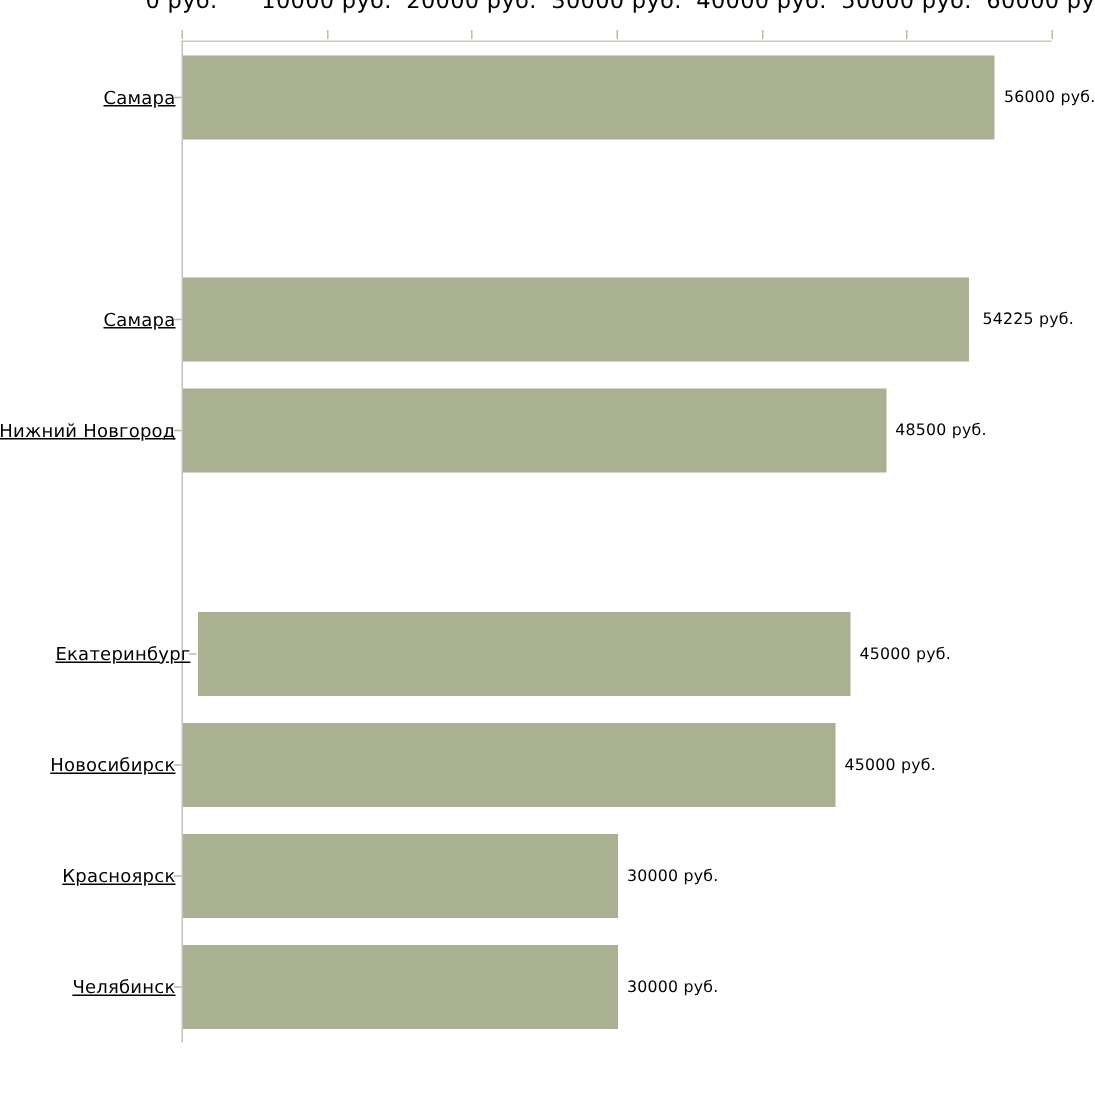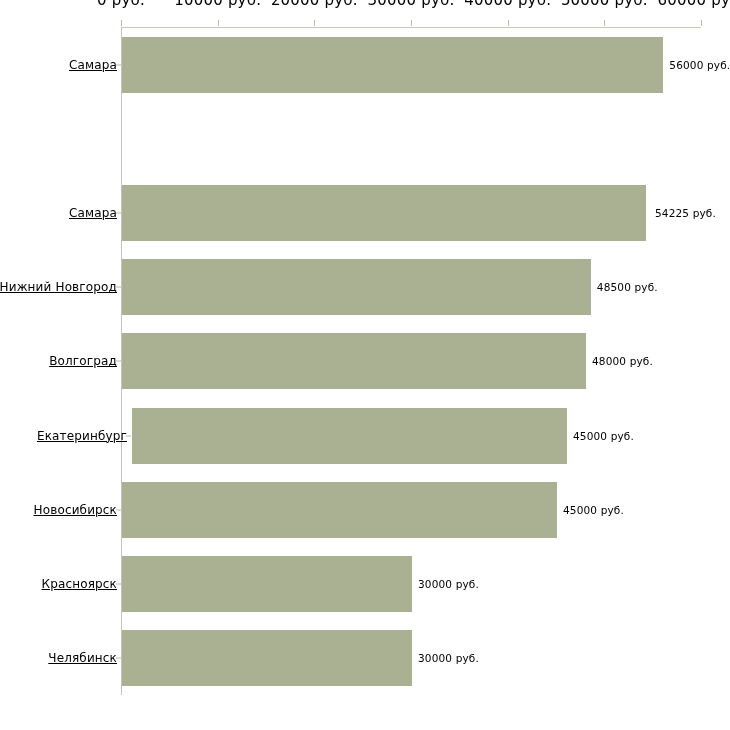--- a/index.html
+++ b/index.html
@@ -150,26 +150,20 @@
         <div class="cat-tick"></div>
         <div class="bar" style="width: 524.175px; background: rgb(170, 176, 146); top: 9.05556px;"></div>
         <div class="bar-value" style="left: 655px;">54225 руб.</div>
       </div>
       <div class="row" style="top: 222.333px; height: 74.1111px;">
         <div class="cat-label">Нижний Новгород</div>
         <div class="cat-tick"></div>
         <div class="bar" style="width: 468.833px; background: rgb(170, 176, 146); top: 9.05556px;"></div>
         <div class="bar-value" style="left: 596.833px;">48500 руб.</div>
       </div>
-      <div class="row" style="top: 296.444px; height: 74.1111px;">
-        <div class="cat-label">Волгоград</div>
-        <div class="cat-tick"></div>
-        <div class="bar" style="width: 464px; background: rgb(170, 176, 146); top: 9.05556px;"></div>
-        <div class="bar-value" style="left: 592px;">48000 руб.</div>
-      </div>
       <div class="row" style="top: 370.556px; height: 74.1111px; margin-left: 10px;">
         <div class="cat-label">Екатеринбург</div>
         <div class="cat-tick"></div>
         <div class="bar" style="width: 435px; background: rgb(170, 176, 146); top: 9.05556px;"></div>
         <div class="bar-value" style="left: 563px;">45000 руб.</div>
       </div>
       <div class="row" style="top: 444.667px; height: 74.1111px;">
         <div class="cat-label">Новосибирск</div>
         <div class="cat-tick"></div>
         <div class="bar" style="width: 435px; background: rgb(170, 176, 146); top: 9.05556px;"></div>

